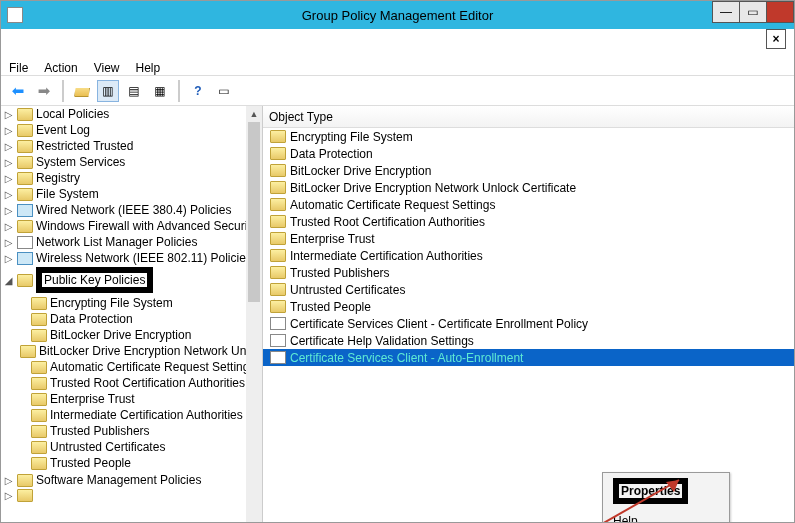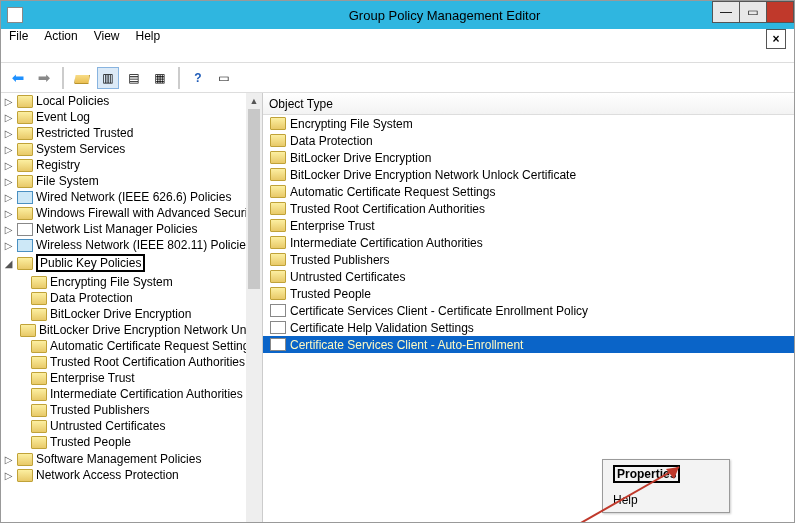--- a/index.html
+++ b/index.html
@@ -1,24 +1,24 @@
 <!DOCTYPE html>
 <html><head>
 <meta charset="utf-8">
 <style>
   * { box-sizing: border-box; font-family: "Segoe UI", Tahoma, sans-serif; font-size: 12px; }
   body { margin: 0; background: #fff; width: 795px; height: 523px; overflow: hidden; position: relative; border: 1px solid #999; }
   .titlebar { height: 28px; background: #2FB6E0; display: flex; align-items: center; position: relative; }
   .titlebar .app-icon { width: 16px; height: 16px; margin: 0 6px; background: #fff; border: 1px solid #888; }
-  .titlebar .title { position: absolute; left: 50%; transform: translateX(-50%); color: #000; font-size: 13px; margin-left: 47px; }
+  .titlebar .title { position: absolute; left: 50%; transform: translateX(-50%); color: #000; font-size: 13px; }
   .titlebar .win-btns { position: absolute; right: 0; top: 0; display: flex; }
   .win-btn { width: 28px; height: 22px; display: flex; align-items: center; justify-content: center; border: 1px solid #555; background: #e8e8e8; margin-left: -1px; }
   .win-btn.close { background: #C0392B; color: #fff; }
   .close-x { position: absolute; right: 8px; top: 28px; width: 20px; height: 20px; border: 1px solid #555; display: flex; align-items: center; justify-content: center; background: #fff; font-weight: bold; }
-  .menubar { height: 34px; display: flex; align-items: flex-start; padding: 0 8px; gap: 16px; border-bottom: 1px solid #ddd; }
+  .menubar { height: 14px; display: flex; align-items: flex-end; padding: 0 8px; gap: 16px; border-bottom: 1px solid #ddd; margin-top: 33px; }
   .menubar span { cursor: default; }
   .toolbar { height: 30px; display: flex; align-items: center; padding: 0 6px; gap: 4px; border-bottom: 1px solid #ddd; }
   .tool { width: 22px; height: 22px; display: flex; align-items: center; justify-content: center; border: 1px solid transparent; }
   .tool.sep { width: 1px; background: #ccc; margin: 0 3px; }
   .arrow-l { color: #1E90FF; font-size: 15px; }
   .arrow-r { color: #888; font-size: 15px; }
   .content { display: flex; height: calc(100% - 80px); }
   .tree { width: 262px; border-right: 1px solid #ccc; overflow: hidden; position: relative; }
   .tree-scroll { position: absolute; right: 0; top: 0; width: 16px; height: 100%; background: #eee; }
   .tree-scroll .up, .tree-scroll .dn { height: 16px; display: flex; align-items: center; justify-content: center; font-size: 9px; color: #555; }
@@ -26,27 +26,27 @@
   .tree ul { list-style: none; margin: 0; padding: 0 0 0 14px; }
   .tree > ul { padding-left: 2px; }
   .tree li { white-space: nowrap; padding: 1px 0; display: flex; align-items: center; }
   .tree li > ul { width: 100%; }
   .exp { width: 11px; display: inline-flex; justify-content: center; color: #555; font-size: 10px; }
   .node-icon { width: 16px; height: 13px; margin: 0 3px; flex: none; }
   .folder { background: linear-gradient(#FCEFA1,#E8C968); border: 1px solid #C0A238; border-radius: 1px; }
   .folder-open { background: linear-gradient(#FDE79A,#EABF52); border: 1px solid #B8932D; border-radius: 1px; clip-path: polygon(0 100%,10% 30%,100% 30%,90% 100%); }
   .doc-icon { background: #fff; border: 1px solid #888; }
   .net-icon { background: #cde8f7; border: 1px solid #4a90c2; }
-  .highlight-box { border: 2px solid #000000; padding: 0 2px; display: inline-block; }
+  .highlight-box { border: 6px solid #000000; padding: 0 2px; display: inline-block; }
   .list-pane { flex: 1; position: relative; overflow: hidden; }
   .list-header { height: 22px; border-bottom: 1px solid #ddd; display: flex; align-items: center; padding-left: 6px; background: linear-gradient(#fff,#f3f3f3); text-align: center; }
   .list-body { padding: 0; }
   .list-row { display: flex; align-items: center; height: 17px; padding-left: 4px; }
   .list-row .node-icon { margin-right: 4px; }
-  .list-row.selected { background: #0A64C8; color: #fef9c3; }
+  .list-row.selected { background: #0A64C8; color: #5eead4; }
   .ctx-menu { position: absolute; right: 64px; top: 366px; width: 128px; background: #f3f3f3; border: 1px solid #9a9a9a; box-shadow: 1px 1px 2px rgba(0,0,0,.2); }
   .ctx-item { padding: 5px 10px; }
   .red-arrow { position: absolute; left: 306px; top: 366px; width: 130px; height: 70px; pointer-events: none; }
 </style>
 </head>
 <body>
 
 <div class="titlebar">
   <div class="app-icon"></div>
   <div class="title">Group Policy Management Editor</div>
@@ -110,21 +110,21 @@
           <span>Registry</span>
         </li>
         <li>
           <span class="exp">▷</span>
           <span class="node-icon folder"></span>
           <span>File System</span>
         </li>
         <li>
           <span class="exp">▷</span>
           <span class="node-icon net-icon"></span>
-          <span>Wired Network (IEEE 626.6) Policies</span>
+          <span>Wired Network (IEEE 380.4) Policies</span>
         </li>
         <li>
           <span class="exp">▷</span>
           <span class="node-icon folder"></span>
           <span>Windows Firewall with Advanced Security</span>
         </li>
         <li>
           <span class="exp">▷</span>
           <span class="node-icon doc-icon"></span>
           <span>Network List Manager Policies</span>
@@ -199,21 +199,20 @@
           </ul>
         </li>
         <li>
           <span class="exp">▷</span>
           <span class="node-icon folder"></span>
           <span>Software Management Policies</span>
         </li>
         <li>
           <span class="exp">▷</span>
           <span class="node-icon folder"></span>
-          <span>Network Access Protection</span>
         </li>
       </ul>
     <div class="tree-scroll">
       <div class="up">▲</div>
       <div class="thumb"></div>
       <div class="dn" style="position:absolute;bottom:0;width:100%;">▼</div>
     </div>
   </div>
 
   <div class="list-pane">

